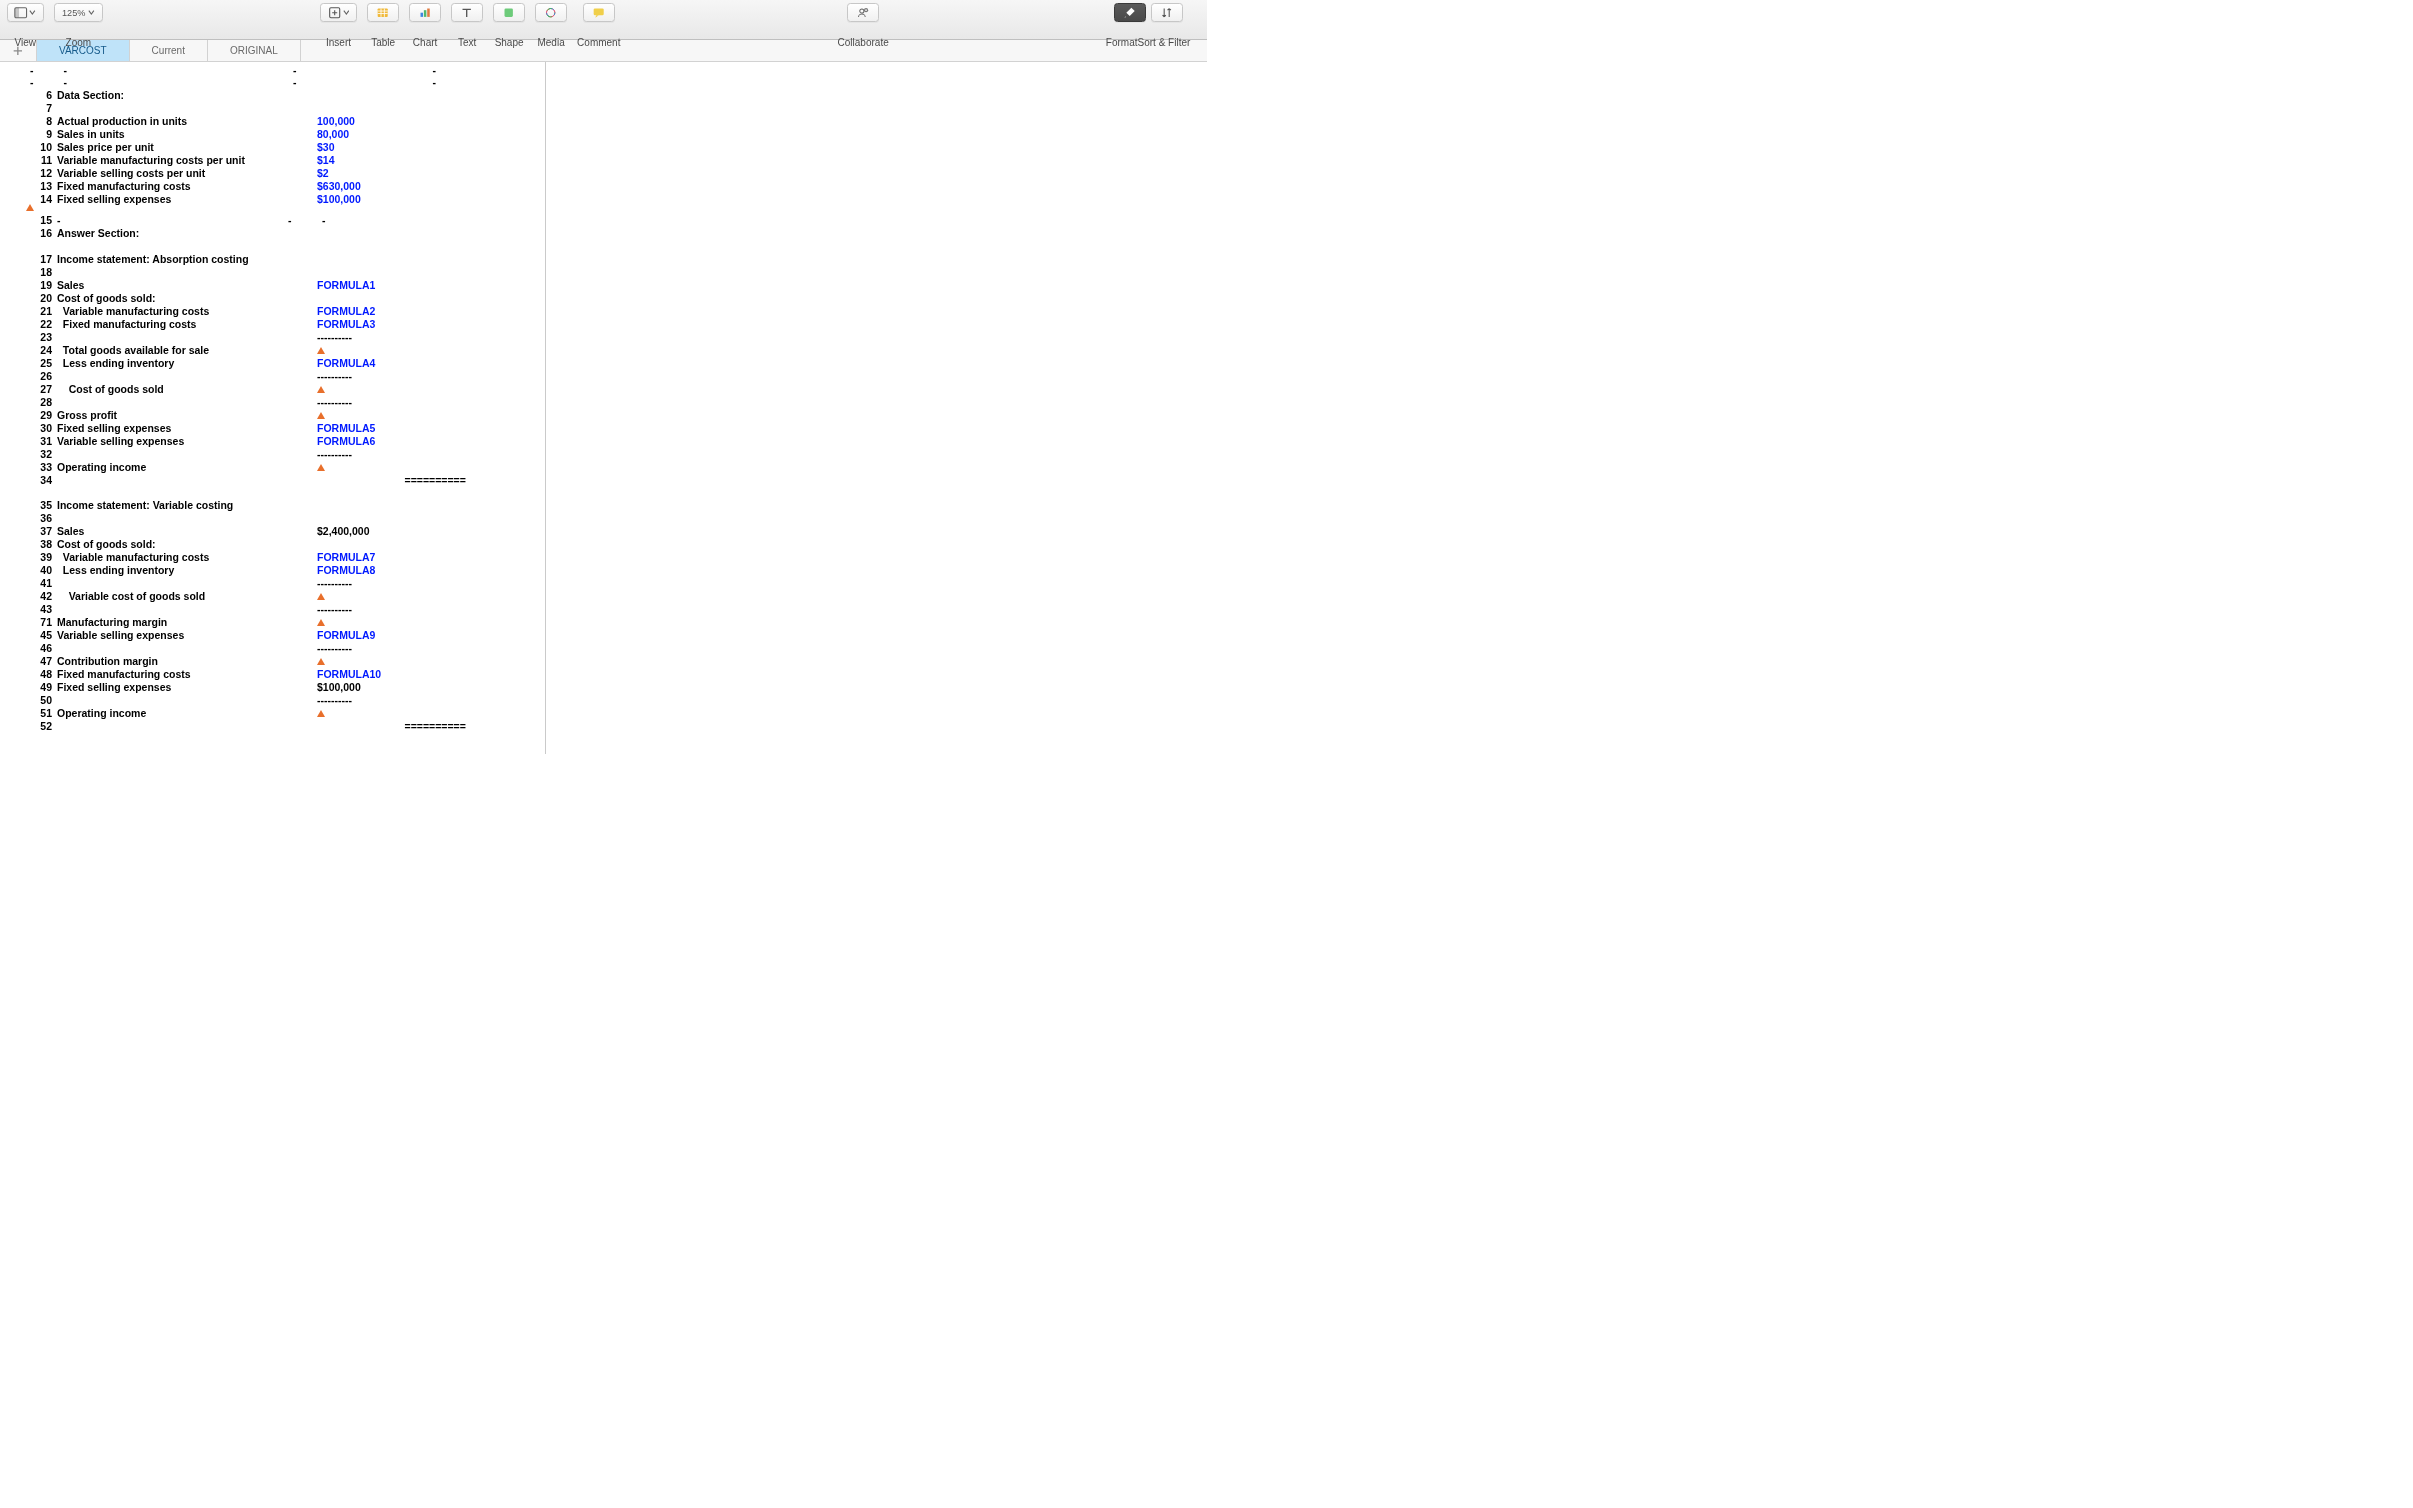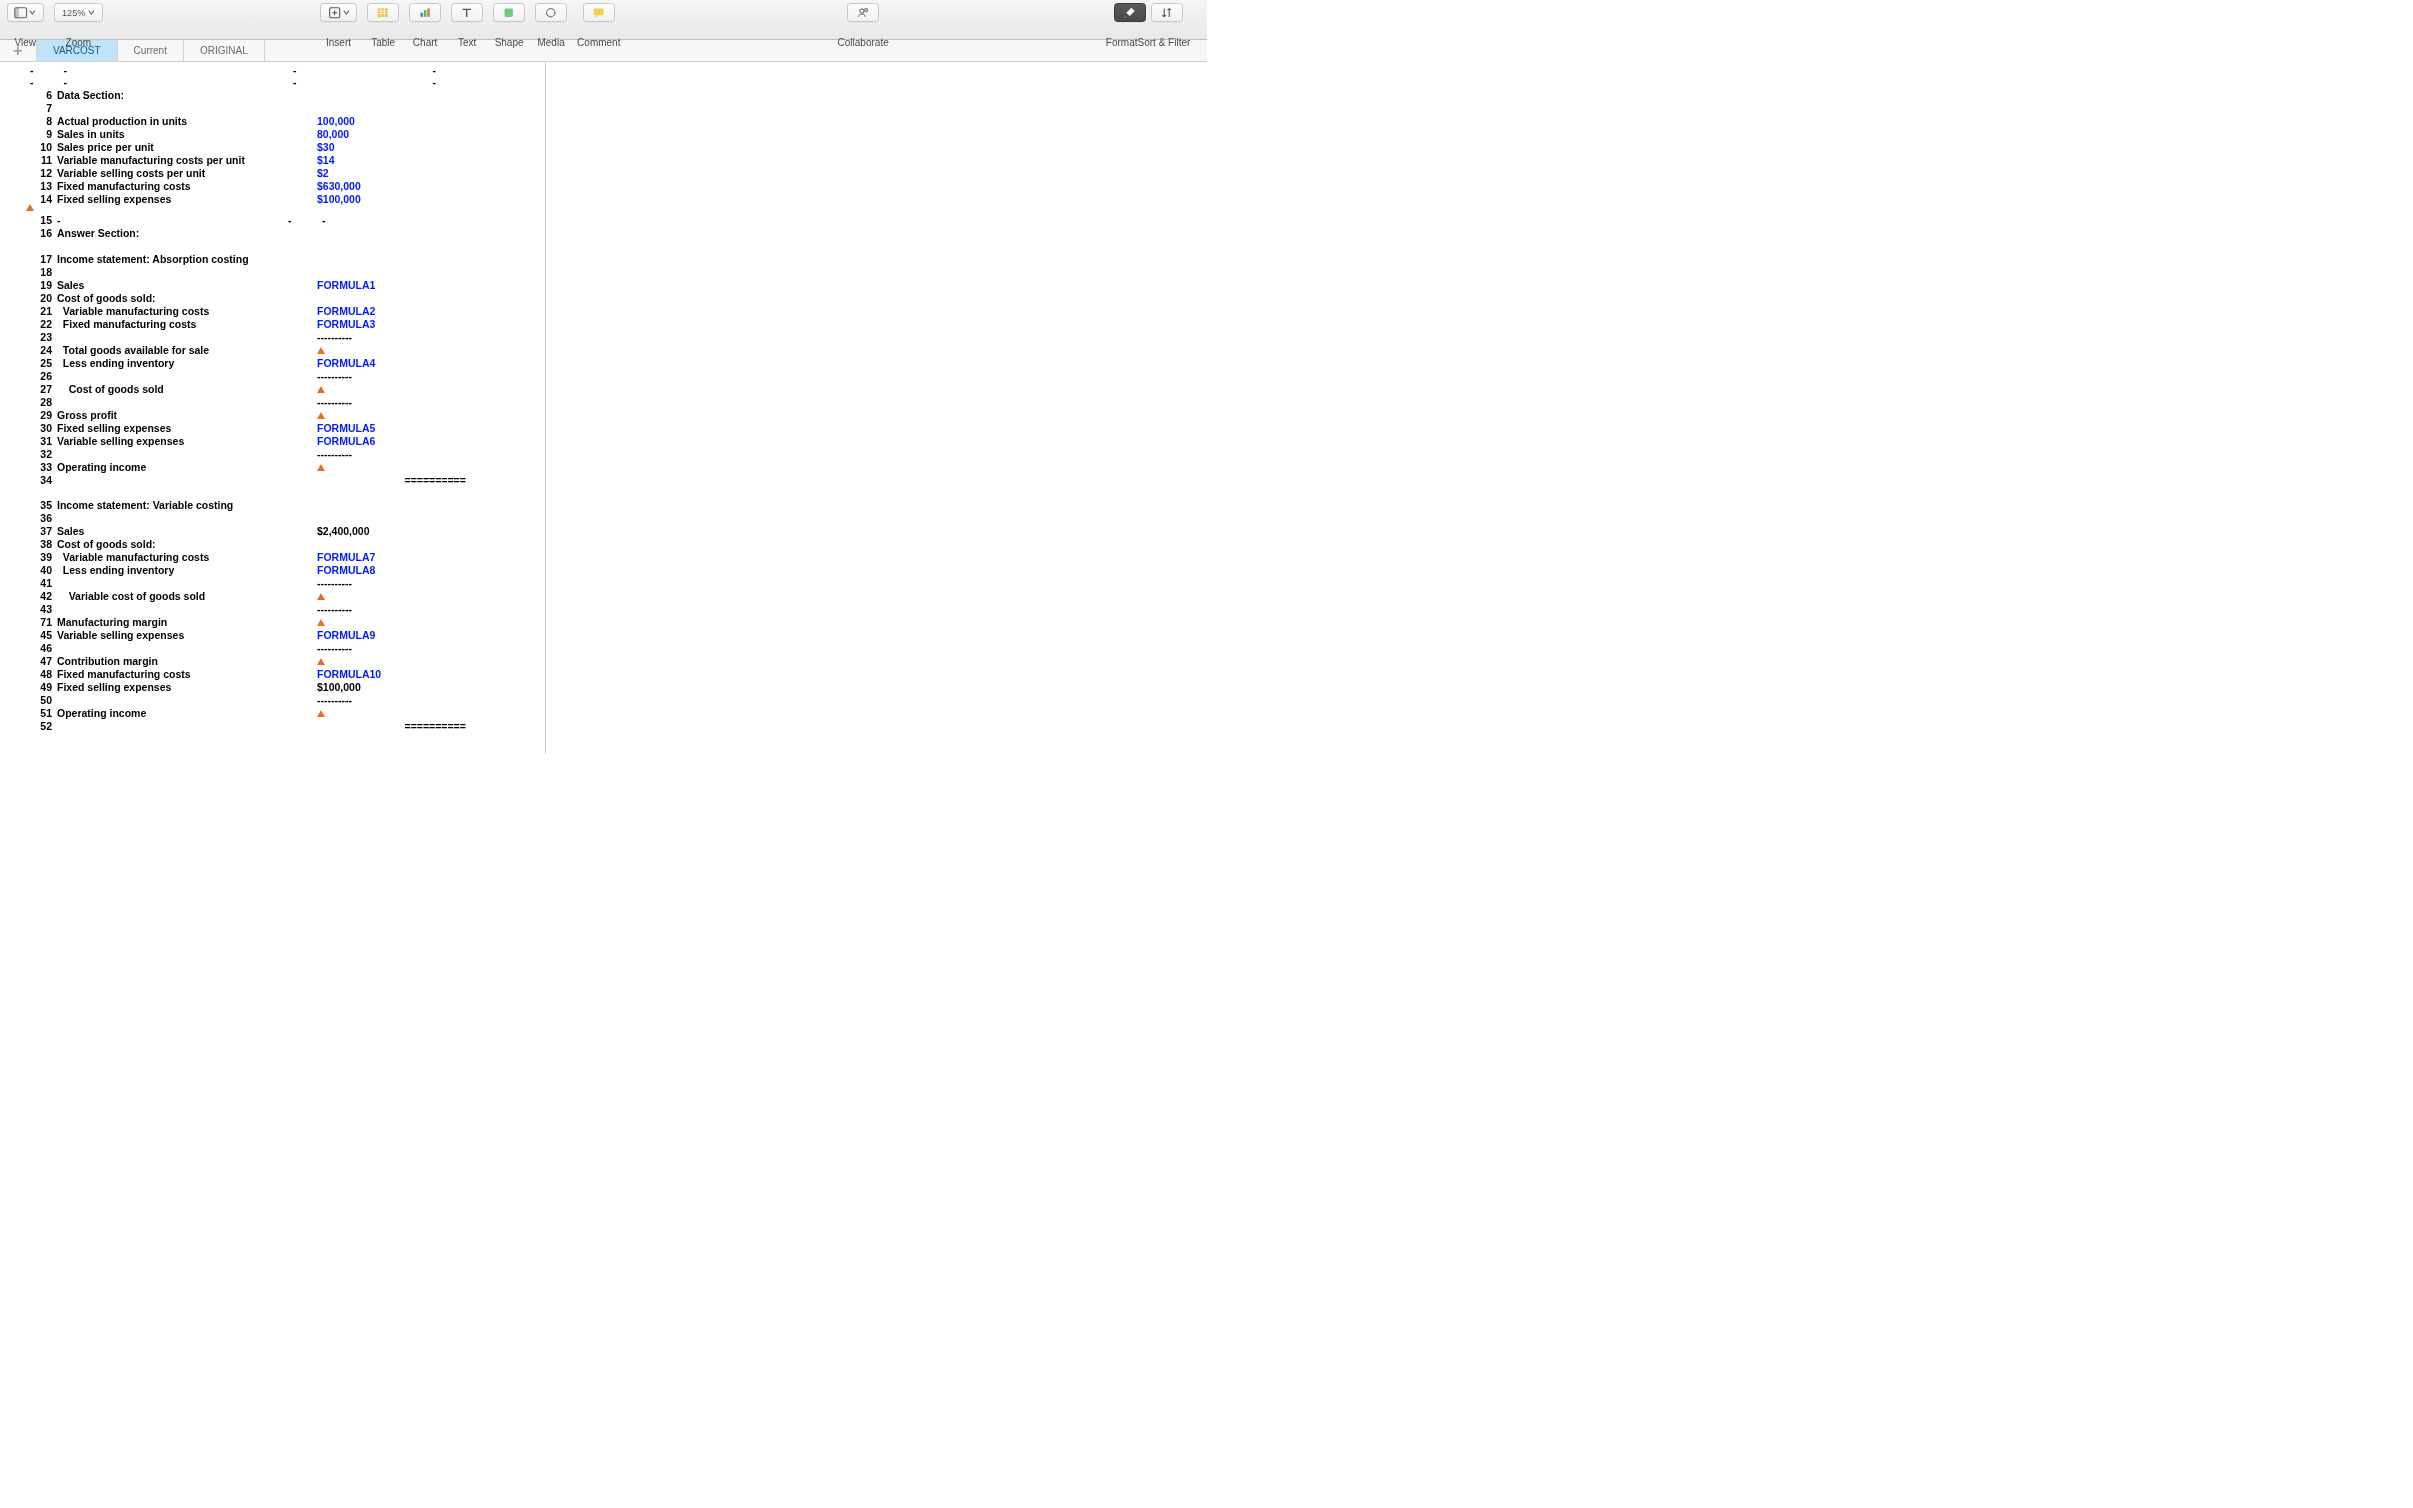--- a/index.html
+++ b/index.html
@@ -60,21 +60,21 @@
 }
 .add-sheet {
   width: 37px;
   display: flex;
   align-items: center;
   justify-content: center;
   border-right: 0.8px solid #d2d2d2;
   color: #7a7a7a;
 }
 .sheet-tab {
-  padding: 0 16px;
+  padding: 0 22px;
   display: flex;
   align-items: center;
   font-size: 10px;
   color: #6a6a6a;
   border-right: 0.8px solid #d2d2d2;
 }
 .sheet-tab.active {
   background: #bfe3f9;
   color: #165a8a;
 }

